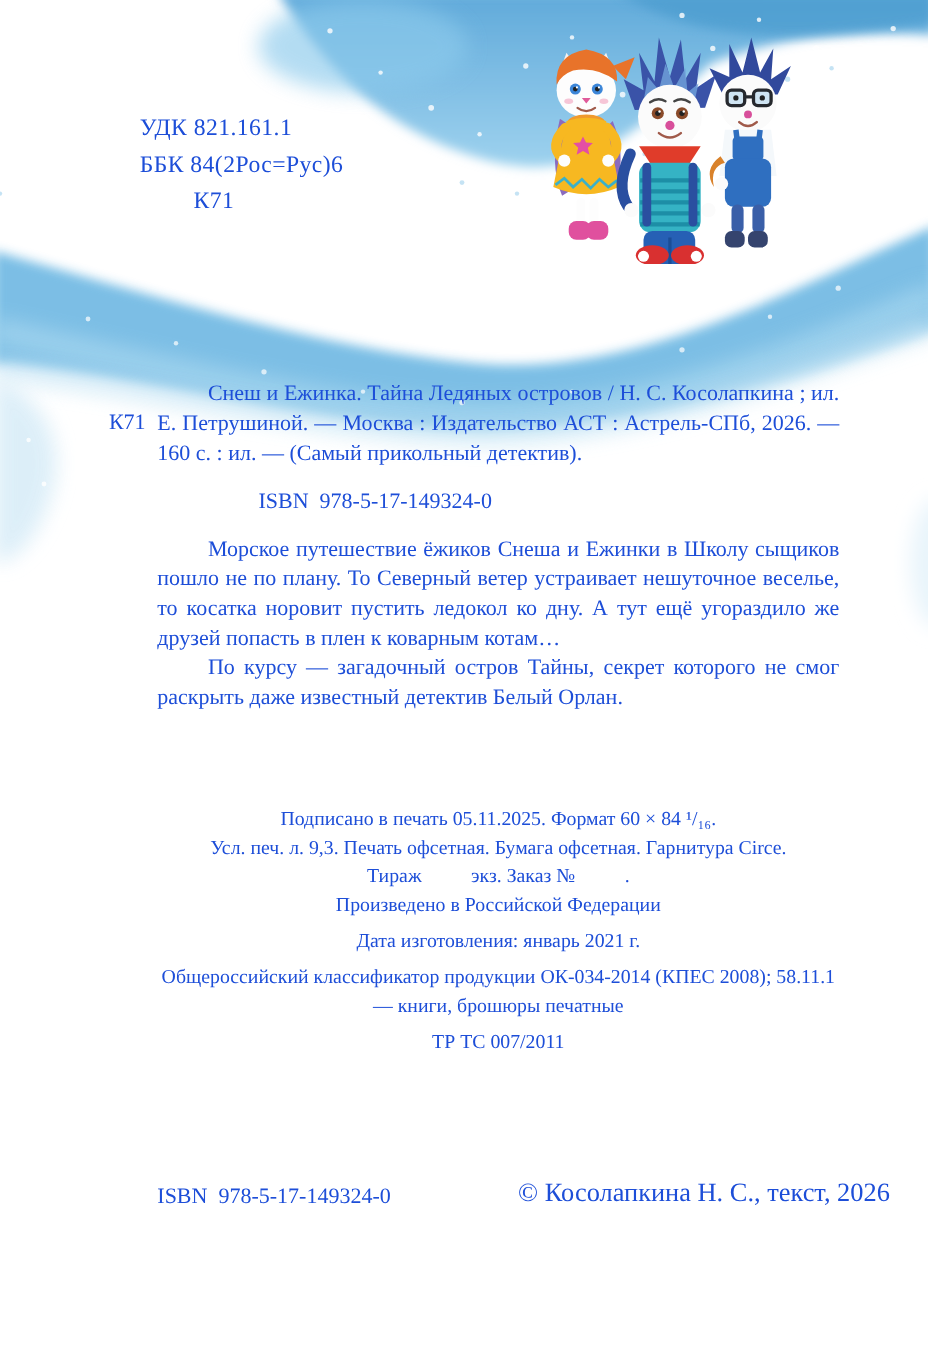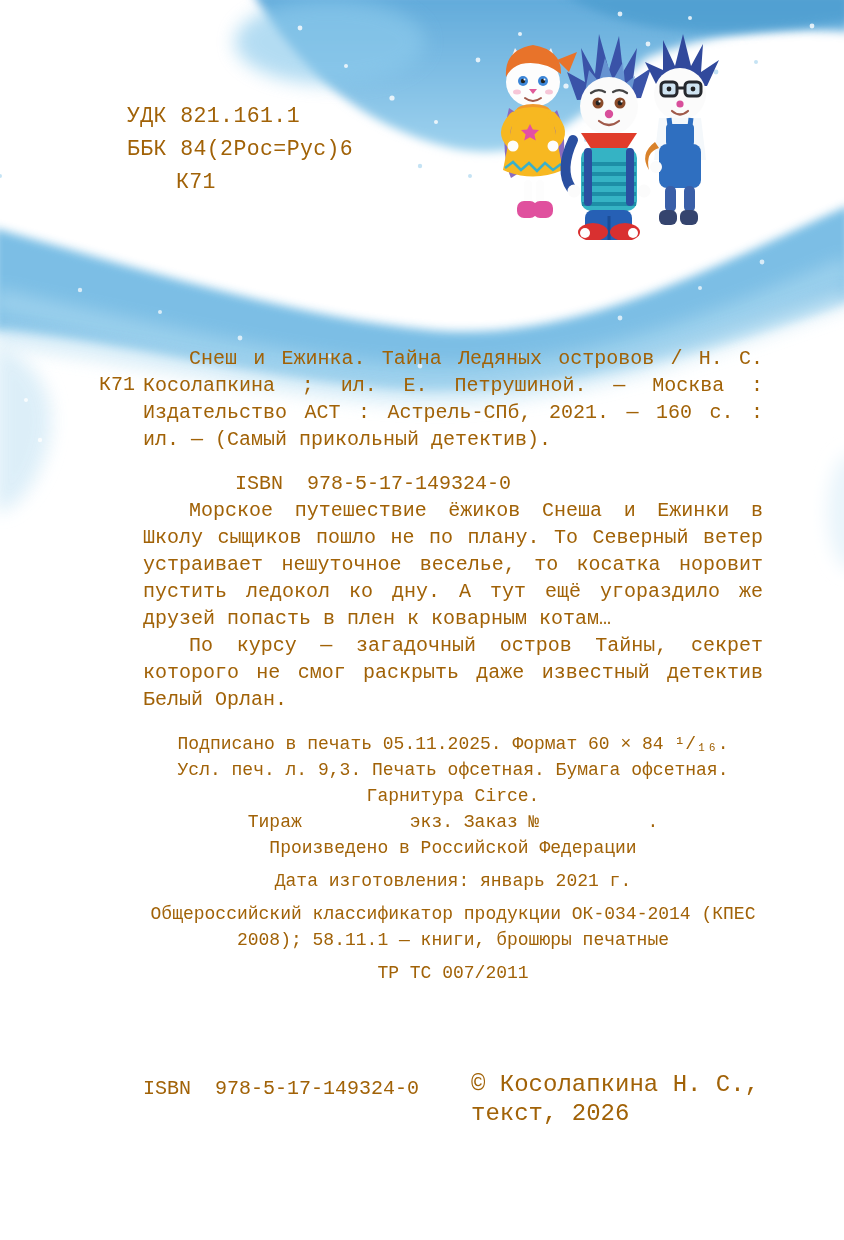--- a/index.html
+++ b/index.html
@@ -1,30 +1,30 @@
 <!DOCTYPE html>
 <html><head>
 <meta charset="utf-8">
 <style>
   html,body{margin:0;padding:0;background:#ffffff;}
   .page{
     position:relative;width:844px;height:1240px;background:#ffffff;overflow:hidden;
-    font-family:Liberation Mono, monospace;color:#a16207;
+    font-family:Liberation Serif, serif;color:#1d4ed8;
   }
   .art{position:absolute;left:0;top:0;}
   .chars{position:absolute;left:473px;top:20px;}
   .udk-block{position:absolute;left:127px;top:100px;font-size:21.5px;line-height:33px;letter-spacing:.4px;}
   .udk-block div{margin:0;}
   .udk-code{padding-left:49px;}
   .margin-code{position:absolute;left:99px;top:373px;font-size:20px;}
   .catalog{position:absolute;left:143px;top:345px;width:620px;font-size:20px;line-height:27px;}
   .author{font-weight:bold;margin:0;}
   .entry{margin:0;text-align:justify;text-indent:46px;}
   .isbn-line{margin-top:17px;padding-left:46px;}
-  .annotation{}
+  .annotation{margin-top:16px;}
   .annotation p{margin:0;text-align:justify;text-indent:46px;}
   .imprint{position:absolute;left:143px;top:731px;width:620px;text-align:center;font-size:18px;line-height:26px;}
   .imprint p{margin:0;}
   .imprint .gap{margin-top:7px;}
   .footer-isbn{position:absolute;left:143px;top:1077px;font-size:20px;}
   .footer-copy{position:absolute;left:471px;top:1071px;font-size:24px;line-height:28.5px;}
   .footer-copy div{margin:0;}
   .pre{white-space:pre-wrap;}
 </style>
 </head>
@@ -203,21 +203,21 @@
 
   <div class="udk-block">
     <div>УДК 821.161.1</div>
     <div>ББК 84(2Рос=Рус)6</div>
     <div class="udk-code">К71</div>
   </div>
 
   <div class="margin-code">К71</div>
 
   <div class="catalog">
-    <p class="entry">Снеш и Ежинка. Тайна Ледяных островов / Н. С. Косолапкина ; ил. Е. Петрушиной. — Москва : Издательство АСТ : Астрель-СПб, 2021. — 160 с. : ил. — (Самый прикольный детектив).</p>
+    <p class="entry">Снеш и Ежинка. Тайна Ледяных островов / Н. С. Косолапкина ; ил. Е. Петрушиной. — Москва : Издательство АСТ : Астрель-СПб, 2026. — 160 с. : ил. — (Самый прикольный детектив).</p>
     <p class="entry isbn-line pre">ISBN  978-5-17-149324-0</p>
     <div class="annotation">
       <p>Морское путешествие ёжиков Снеша и Ежинки в Школу сыщиков пошло не по плану. То Северный ветер устраивает нешуточное веселье, то косатка норовит пустить ледокол ко дну. А тут ещё угораздило же друзей попасть в плен к коварным котам…</p>
       <p>По курсу — загадочный остров Тайны, секрет которого не смог раскрыть даже известный детектив Белый Орлан.</p>
     </div>
   </div>
 
   <div class="imprint">
     <p>Подписано в печать 05.11.2025. Формат 60 × 84 ¹/₁₆.</p>
     <p>Усл. печ. л. 9,3. Печать офсетная. Бумага офсетная. Гарнитура Circe.</p>

